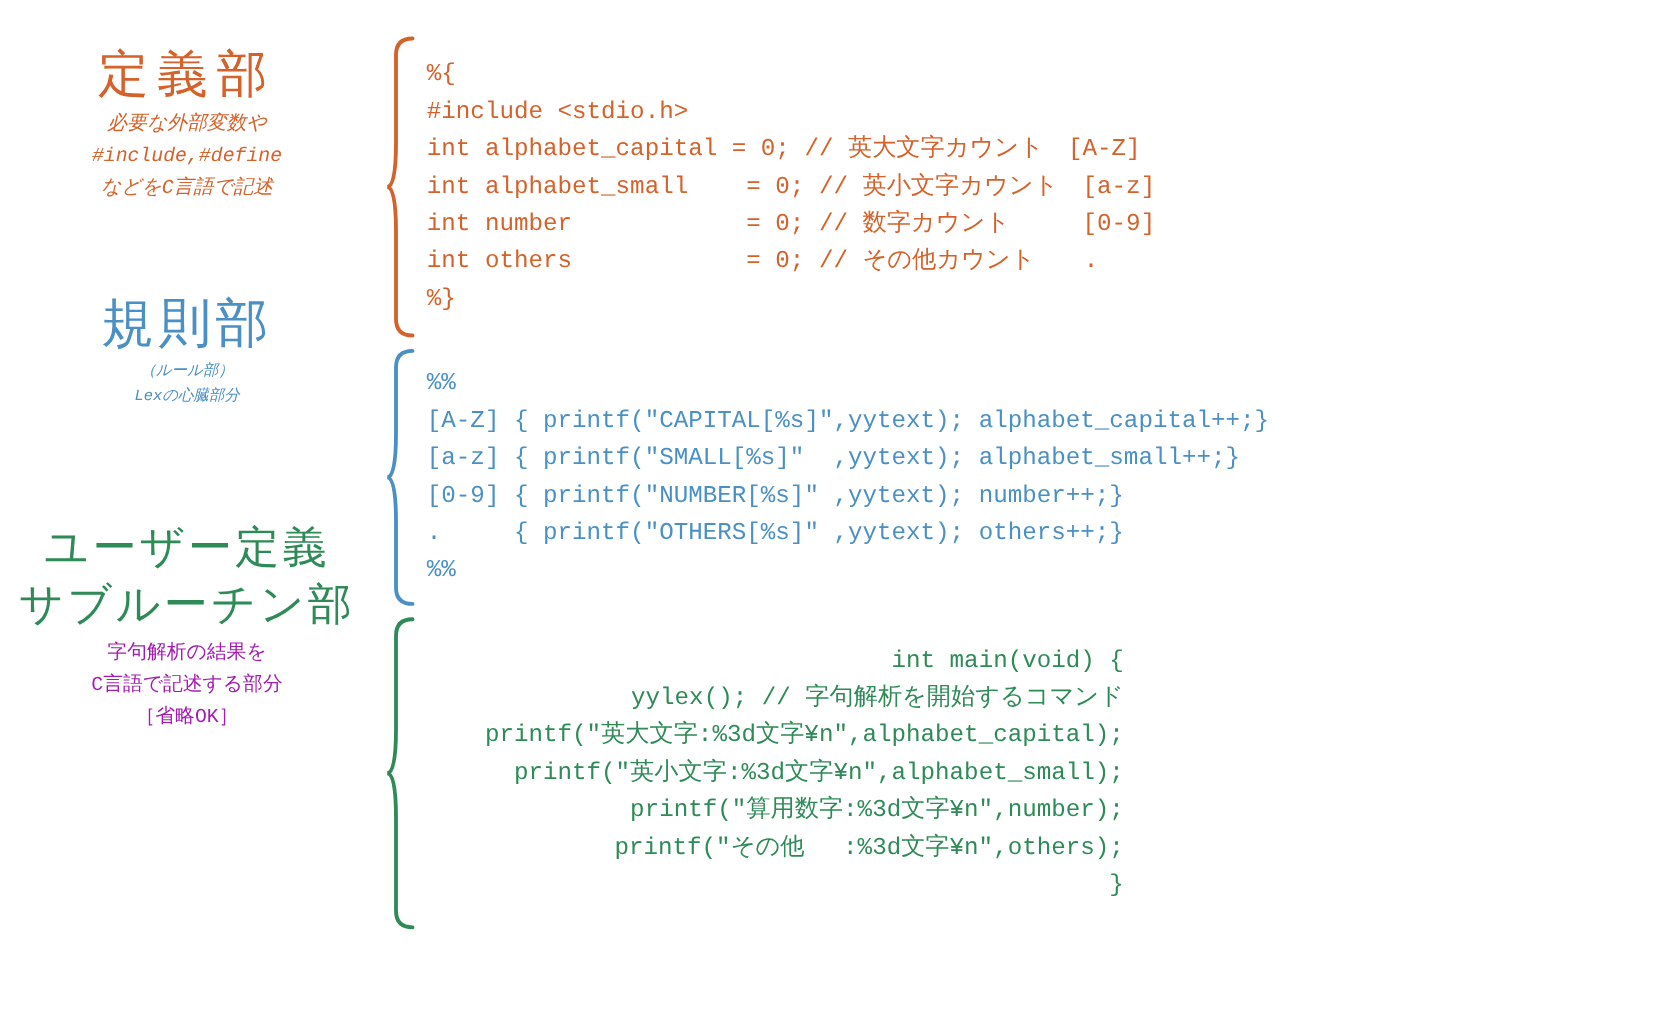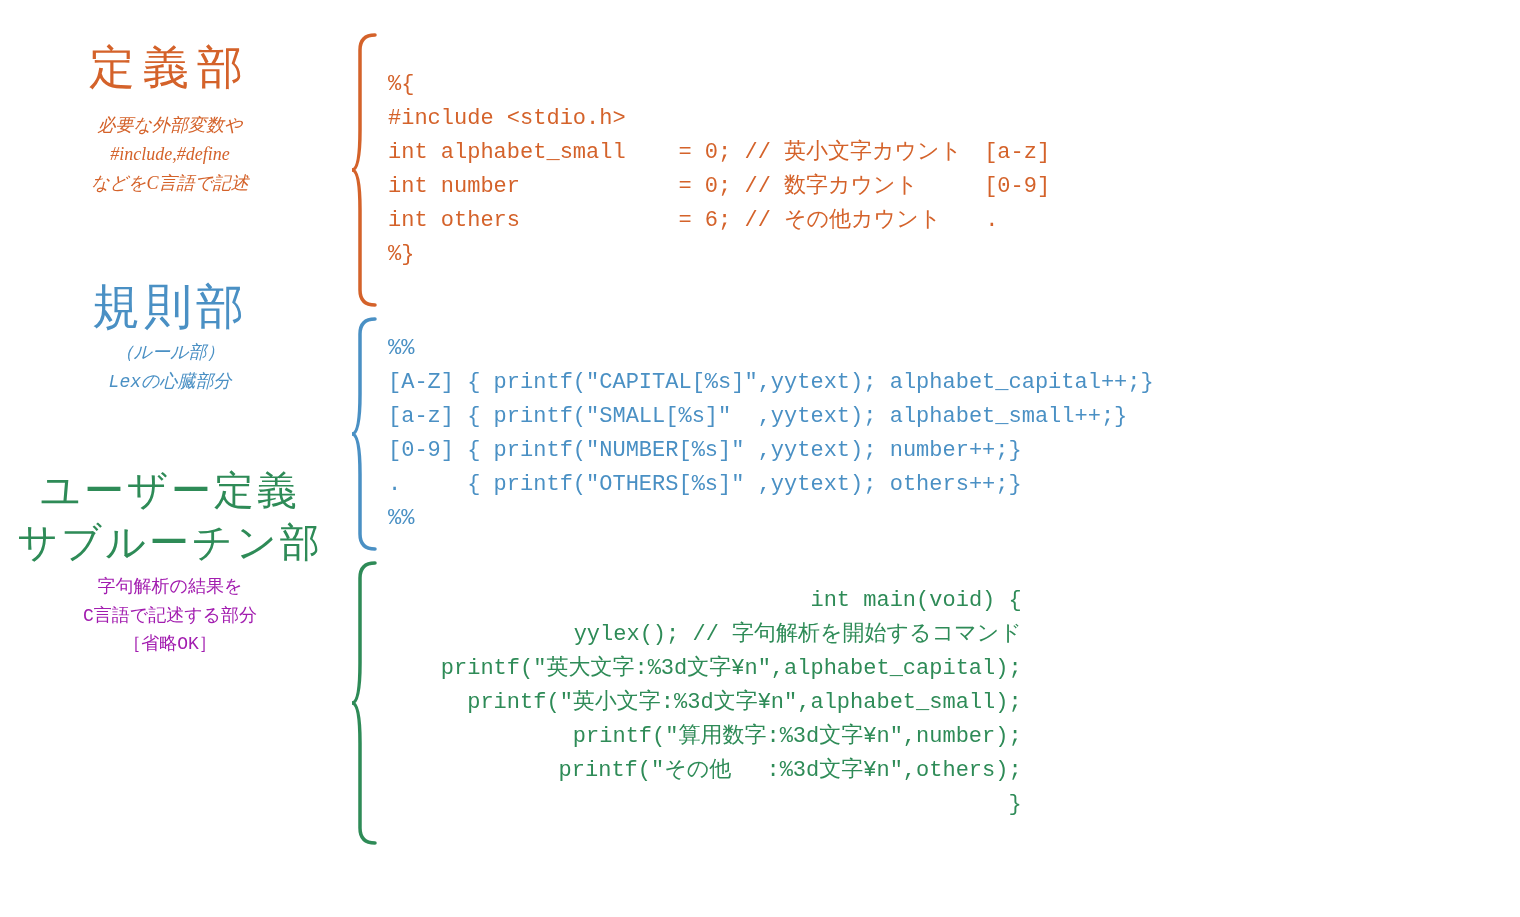--- a/index.html
+++ b/index.html
@@ -35,34 +35,33 @@
       font-family: serif;
       letter-spacing: 8px;
       line-height: 1.2;
     }
 
     .section-desc-teigi {
       font-size: 18px;
       color: #d4622a;
       font-style: italic;
       line-height: 1.6;
-      margin-top: 16px;
-      font-family: Liberation Serif, serif;
+      margin-top: 4px;
     }
 
     .section-title-kisoku {
       font-size: 48px;
       color: #4a90c4;
       font-family: serif;
       letter-spacing: 4px;
       line-height: 1.2;
     }
 
     .section-desc-kisoku {
-      font-size: 18px;
+      font-size: 14px;
       color: #4a90c4;
       font-style: italic;
       line-height: 1.6;
       margin-top: 4px;
     }
 
     .section-title-user {
       font-size: 40px;
       color: #2e8b57;
       font-family: serif;
@@ -136,21 +135,21 @@
   </div>
 
   <div class="section-block" style="margin-top:40px;">
     <div class="section-title-kisoku">規則部</div>
     <div class="section-desc-kisoku">
       <div>（ルール部）</div>
       <div>Lexの心臓部分</div>
     </div>
   </div>
 
-  <div class="section-block" style="margin-top:28px;">
+  <div class="section-block" style="margin-top:60px;">
     <div class="section-title-user">
       <div>ユーザー定義</div>
       <div>サブルーチン部</div>
     </div>
     <div class="section-desc-user">
       <div>字句解析の結果を</div>
       <div>C言語で記述する部分</div>
       <div>［省略OK］</div>
     </div>
   </div>
@@ -162,23 +161,24 @@
   <div class="section-row" style="align-items:stretch;">
     <div class="bracket-container">
       <svg class="bracket-svg" viewBox="0 0 30 280" preserveAspectRatio="none" xmlns="http://www.w3.org/2000/svg">
 
         <path d="M25,5 Q10,5 10,20 L10,100 Q10,140 2,140 Q10,140 10,180 L10,260 Q10,275 25,275" stroke="#d4622a" stroke-width="3.5" fill="none" stroke-linecap="round"></path>
       </svg>
     </div>
     <div class="code-block">
       <div class="code-line orange">%{</div>
       <div class="code-line orange">#include &lt;stdio.h&gt;</div>
+      <div class="code-line orange">int alphabet_capital = 0; // 英大文字カウント　[A-Z]</div>
       <div class="code-line orange">int alphabet_small    = 0; // 英小文字カウント　[a-z]</div>
       <div class="code-line orange">int number            = 0; // 数字カウント　　　[0-9]</div>
-      <div class="code-line orange">int others            = 6; // その他カウント　　.</div>
+      <div class="code-line orange">int others            = 0; // その他カウント　　.</div>
       <div class="code-line orange">%}</div>
     </div>
   </div>
 
   <div class="section-row" style="margin-top:4px;">
     <div class="bracket-container">
       <svg class="bracket-svg" viewBox="0 0 30 240" preserveAspectRatio="none" xmlns="http://www.w3.org/2000/svg">
         <path d="M25,5 Q10,5 10,20 L10,80 Q10,120 2,120 Q10,120 10,160 L10,220 Q10,235 25,235" stroke="#4a90c4" stroke-width="3.5" fill="none" stroke-linecap="round"></path>
       </svg>
     </div>

